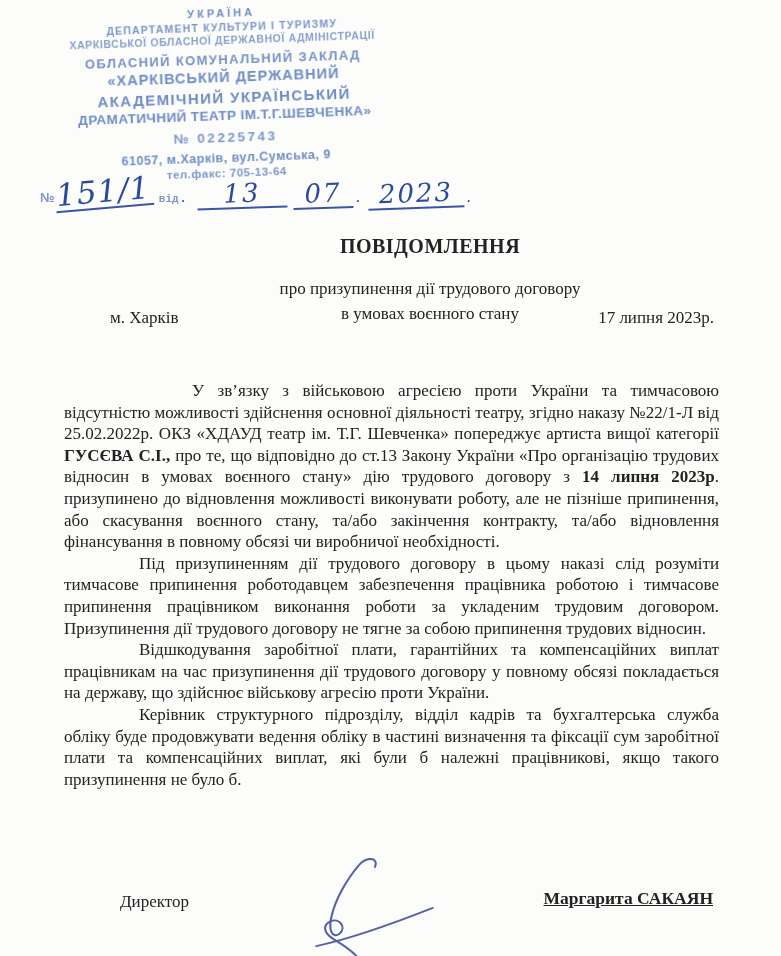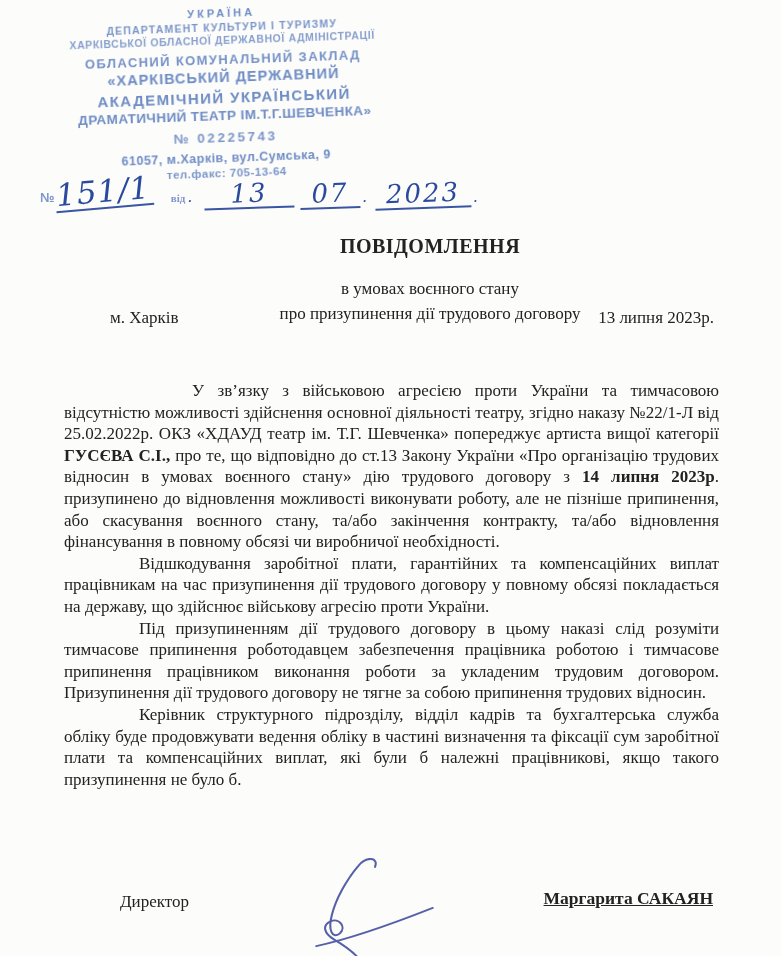--- a/index.html
+++ b/index.html
@@ -58,22 +58,22 @@
   .hw-num{
     display:inline-block;
     font-family:"DejaVu Serif",serif;font-style:italic;
     font-size:31px;letter-spacing:1px;
     color:var(--ink-color);
     border-bottom:2px solid #3a55a4;
     transform:rotate(-5deg);
     padding:0 3px 0 1px;line-height:1;
   }
   .ref-vid{
-    font-family:Liberation Serif, serif;font-weight:700;
-    font-size:11px;color:#7e97cc;margin-left:14px;
+    font-family:Liberation Mono, monospace;font-weight:700;
+    font-size:11px;color:#7e97cc;margin-left:2px;
   }
   .ref-dot{font-size:15px;margin:0 2px;}
   .useg{
     display:inline-block;
     font-family:"DejaVu Serif",serif;font-style:italic;
     font-size:26px;line-height:1.05;
     text-align:center;
     color:var(--ink-color);
     border-bottom:2px solid #3a55a4;
     transform:rotate(-2deg);
@@ -133,34 +133,34 @@
     </div>
 
   <div class="ref-line">
     <span class="ref-no">№</span><span class="hw-num">151/1</span>
     <span class="ref-vid">від</span><span class="ref-dot hw">.</span><span class="useg useg-day">13</span><span class="useg useg-month">07</span><span class="ref-dot hw">.</span><span class="useg useg-year">2023</span><span class="ref-dot hw">.</span>
   </div>
 
   <div class="heading">
     <div class="doc-title">ПОВІДОМЛЕННЯ</div>
     <div class="doc-subtitle">
+      <div>про призупинення дії трудового договору</div>
       <div>в умовах воєнного стану</div>
-      <div>про призупинення дії трудового договору</div>
     </div>
   </div>
 
   <div class="meta">
     <span class="city">м. Харків</span>
-    <span class="date">13 липня 2023р.</span>
+    <span class="date">17 липня 2023р.</span>
   </div>
 
   <div class="docbody">
       <p class="para para-first"><span>У зв’язку з військовою агресією проти України та тимчасовою відсутністю можливості здійснення основної діяльності театру, згідно наказу №22/1-Л від 25.02.2022р. ОКЗ «ХДАУД театр ім. Т.Г. Шевченка» попереджує артиста вищої категорії </span><b>ГУСЄВА С.І.,</b><span> про те, що відповідно до ст.13 Закону України «Про організацію трудових відносин в умовах воєнного стану» дію трудового договору з </span><b>14 липня 2023р</b><span>. призупинено до відновлення можливості виконувати роботу, але не пізніше припинення, або скасування воєнного стану, та/або закінчення контракту, та/або відновлення фінансування в повному обсязі чи виробничої необхідності.</span></p>
+      <p class="para"><span>Під призупиненням дії трудового договору в цьому наказі слід розуміти тимчасове припинення роботодавцем забезпечення працівника роботою і тимчасове припинення працівником виконання роботи за укладеним трудовим договором. Призупинення дії трудового договору не тягне за собою припинення трудових відносин.</span></p>
       <p class="para"><span>Відшкодування заробітної плати, гарантійних та компенсаційних виплат працівникам на час призупинення дії трудового договору у повному обсязі покладається на державу, що здійснює військову агресію проти України.</span></p>
-      <p class="para"><span>Під призупиненням дії трудового договору в цьому наказі слід розуміти тимчасове припинення роботодавцем забезпечення працівника роботою і тимчасове припинення працівником виконання роботи за укладеним трудовим договором. Призупинення дії трудового договору не тягне за собою припинення трудових відносин.</span></p>
       <p class="para"><span>Керівник структурного підрозділу, відділ кадрів та бухгалтерська служба обліку буде продовжувати ведення обліку в частині визначення та фіксації сум заробітної плати та компенсаційних виплат, які були б належні працівникові, якщо такого призупинення не було б.</span></p>
     </div>
 
   <svg class="sig-scribble" viewBox="0 0 135 100" fill="none" xmlns="http://www.w3.org/2000/svg">
     <path d="M 67 9 C 71 -1 58 -2 50 8 C 38 22 27 42 23 58 C 19 73 23 83 31 77 C 38 71 31 60 21 65 C 13 69 15 77 25 83 C 37 90 47 97 53 106" stroke="#5560a8" stroke-width="2.1" stroke-linecap="round"></path>
     <path d="M 7 90 C 40 83 88 66 126 51" stroke="#5560a8" stroke-width="1.9" stroke-linecap="round"></path>
   </svg>
 
   <div class="sig-row">
     <span class="sig-director">Директор</span>

